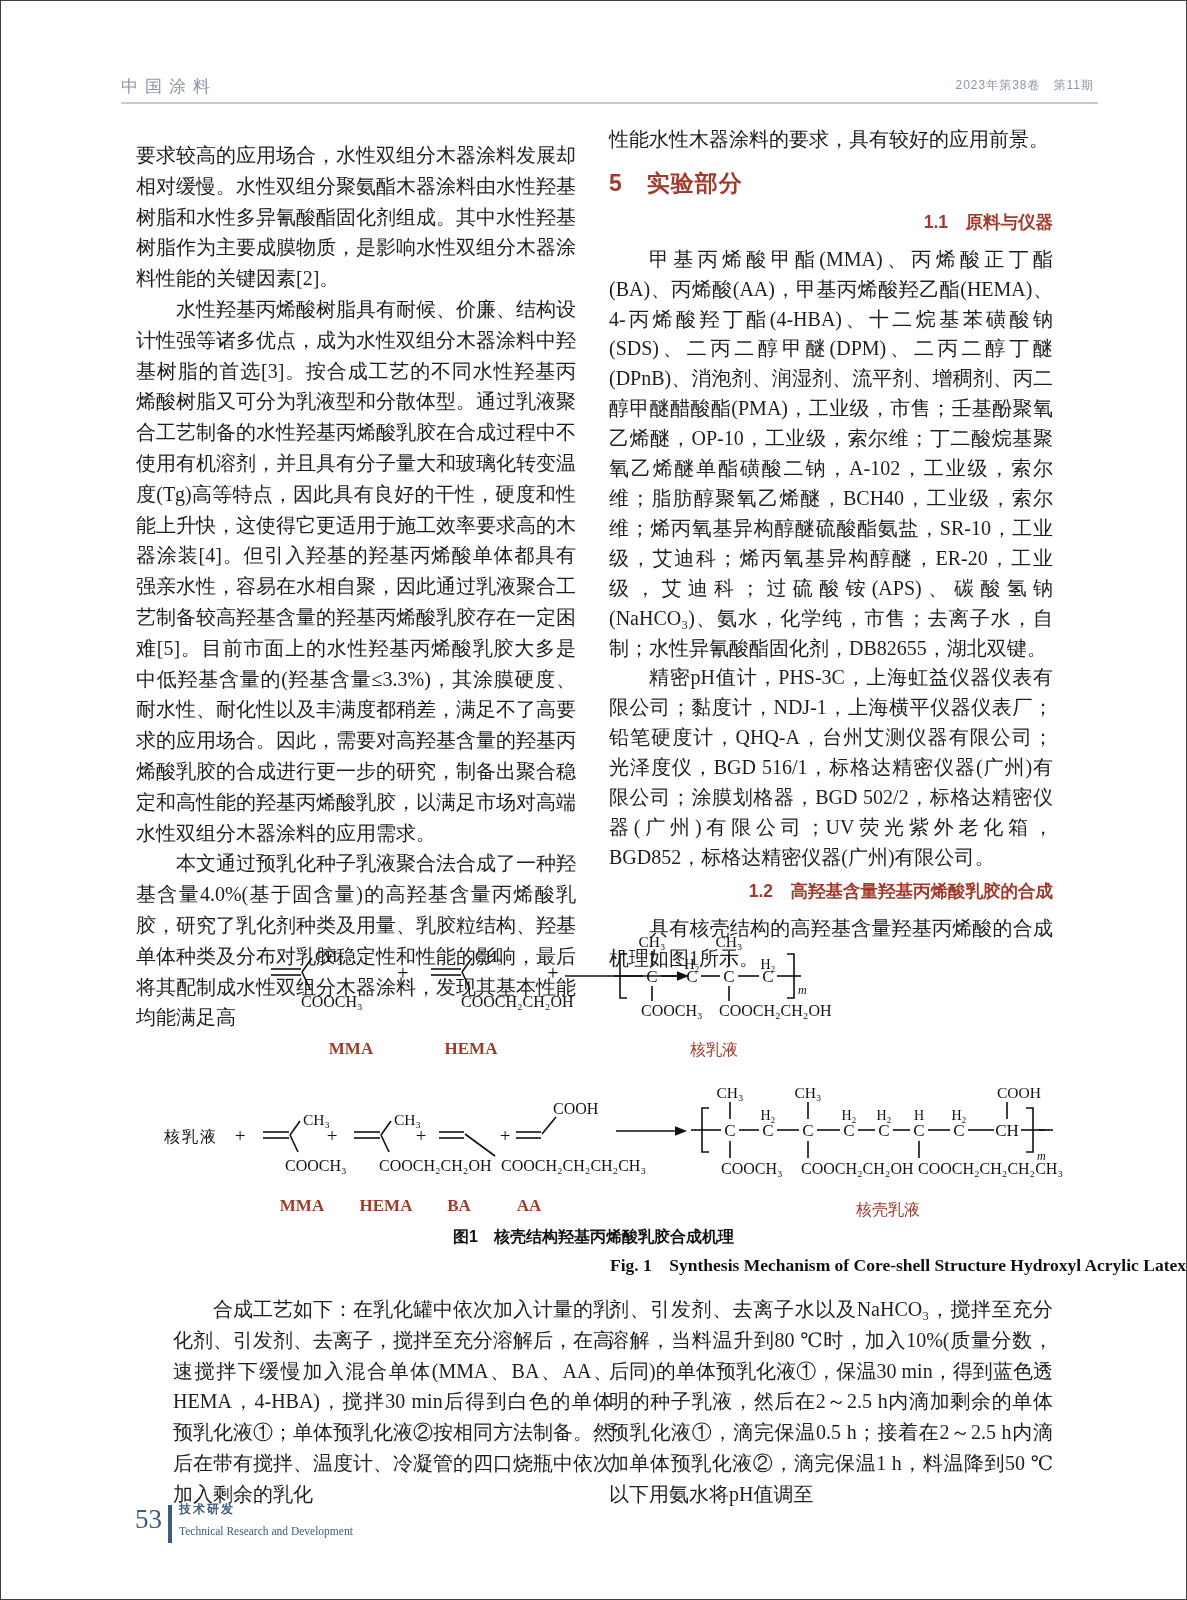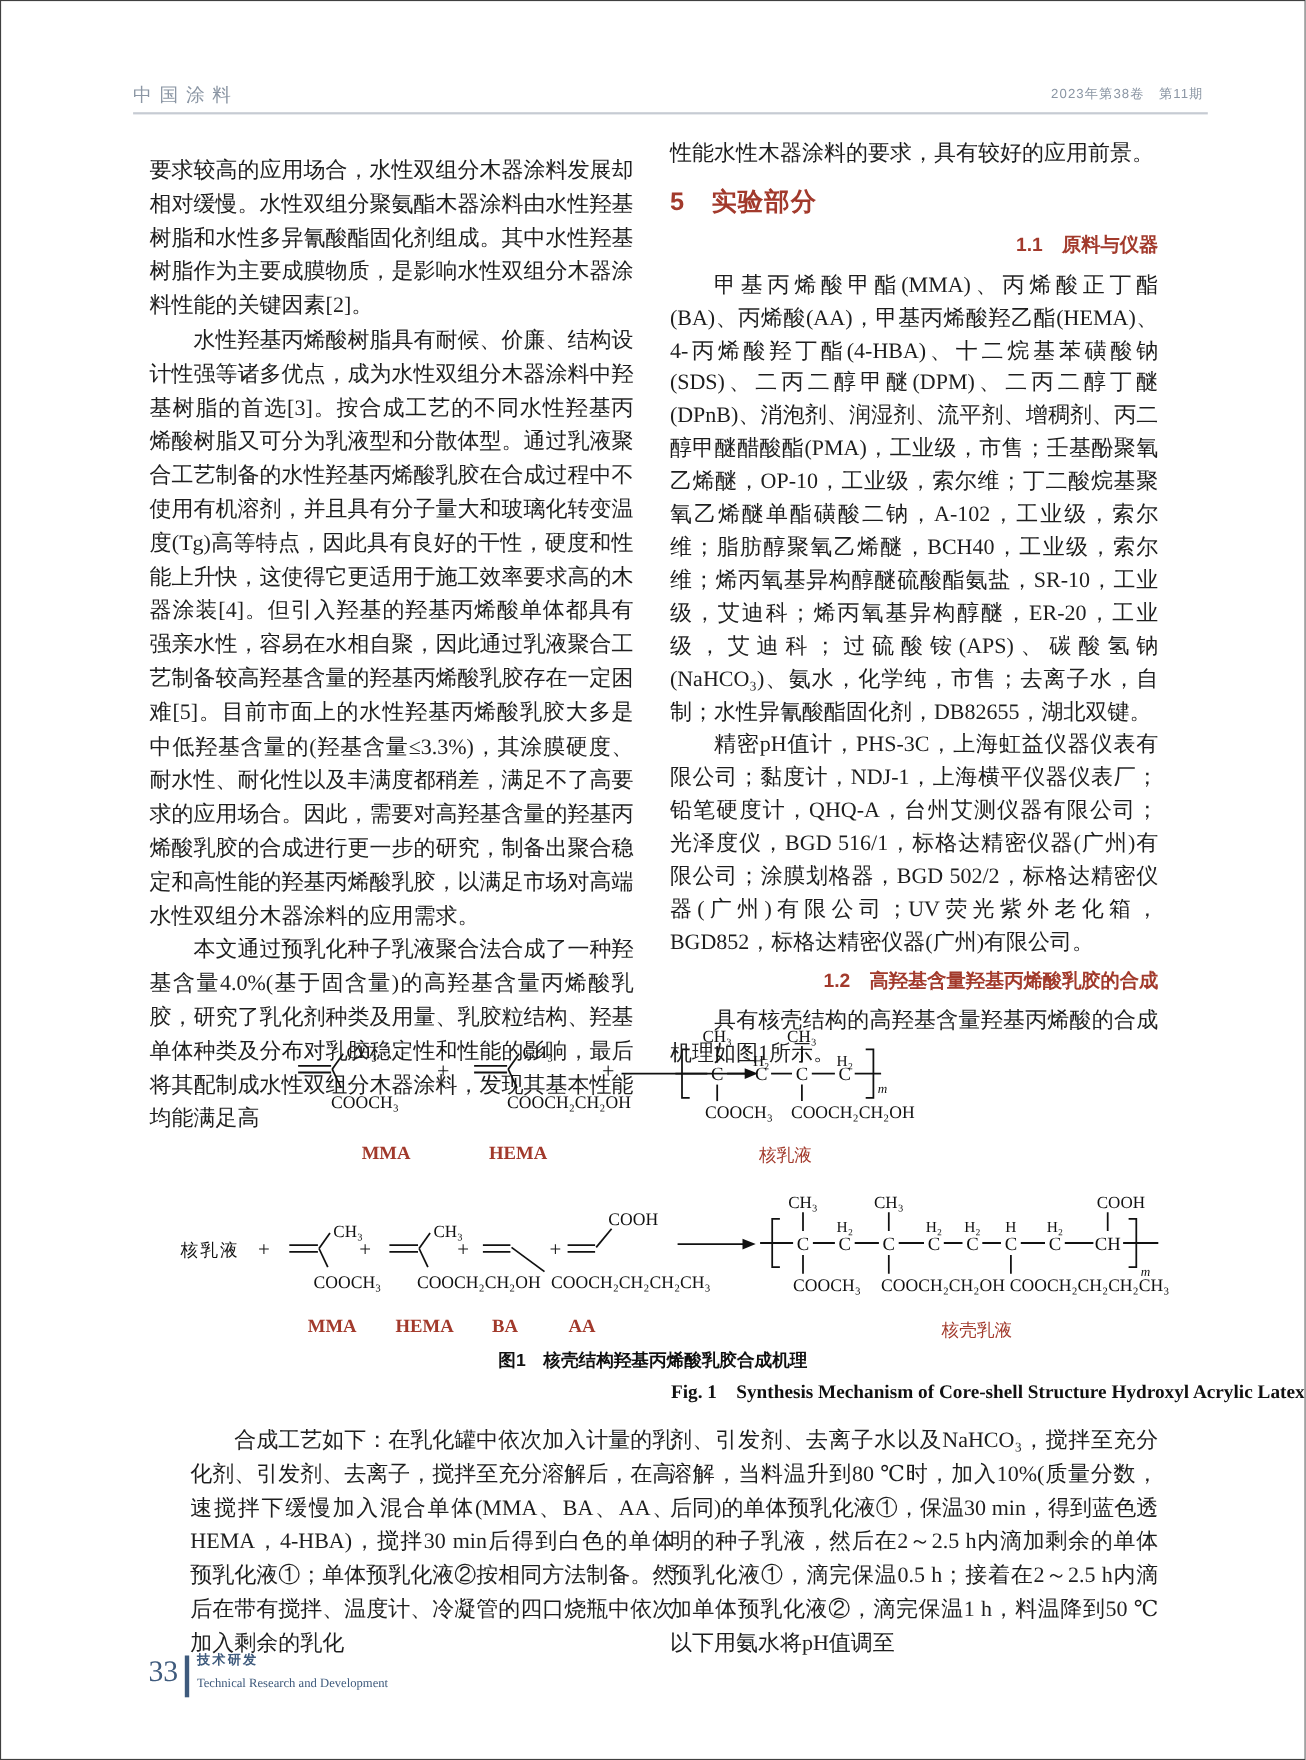--- a/index.html
+++ b/index.html
@@ -221,18 +221,18 @@
   <div class="fig-cap-zh">图1　核壳结构羟基丙烯酸乳胶合成机理</div>
   <div class="fig-cap-en">Fig. 1　Synthesis Mechanism of Core-shell Structure Hydroxyl Acrylic Latex</div>
 
   <div class="col" id="col-left-bot">
     <p class="indent">合成工艺如下：在乳化罐中依次加入计量的乳化剂、引发剂、去离子，搅拌至充分溶解后，在高速搅拌下缓慢加入混合单体(MMA、BA、AA、HEMA，4-HBA)，搅拌30 min后得到白色的单体预乳化液①；单体预乳化液②按相同方法制备。然后在带有搅拌、温度计、冷凝管的四口烧瓶中依次加入剩余的乳化</p>
   </div>
   <div class="col" id="col-right-bot">
     <p>剂、引发剂、去离子水以及NaHCO₃，搅拌至充分溶解，当料温升到80 ℃时，加入10%(质量分数，后同)的单体预乳化液①，保温30 min，得到蓝色透明的种子乳液，然后在2～2.5 h内滴加剩余的单体预乳化液①，滴完保温0.5 h；接着在2～2.5 h内滴加单体预乳化液②，滴完保温1 h，料温降到50 ℃以下用氨水将pH值调至</p>
   </div>
 
-  <div class="ft-num">33</div>
+  <div class="ft-num">53</div>
   <div class="ft-bar"></div>
   <div class="ft-zh">技术研发</div>
   <div class="ft-en">Technical Research and Development</div>
 
 </div>
 
 </body></html>

